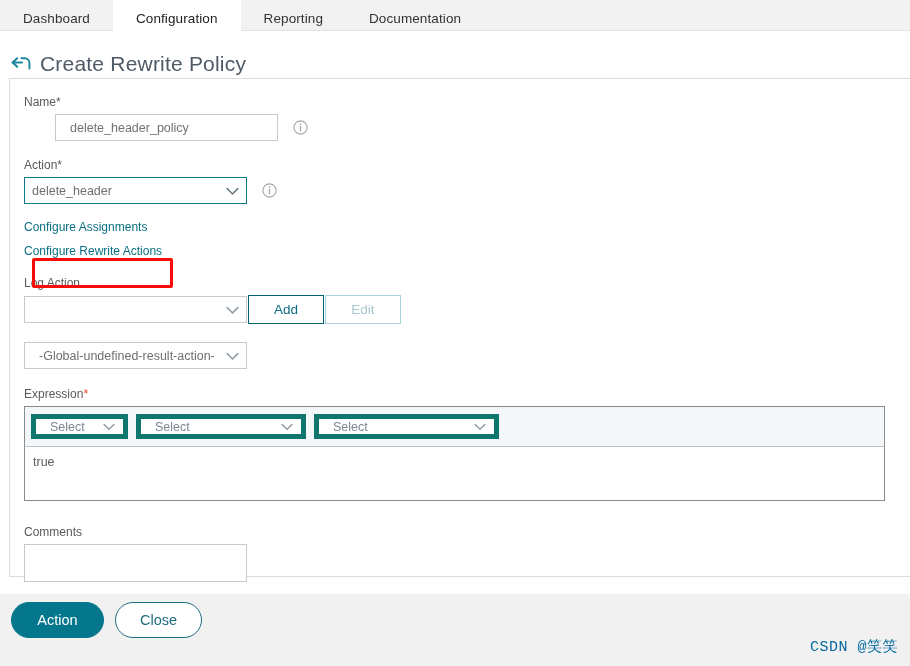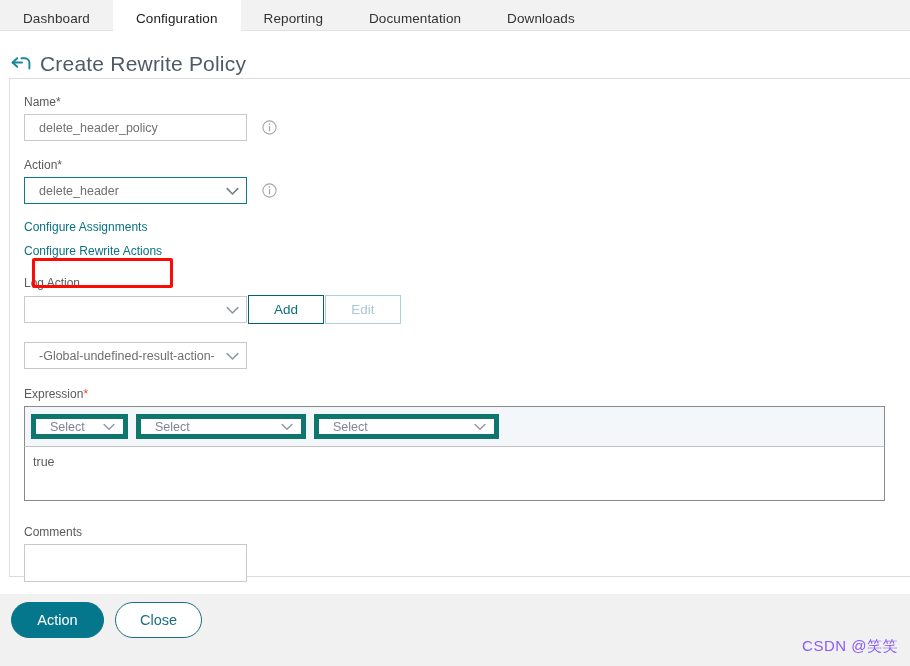--- a/index.html
+++ b/index.html
@@ -78,20 +78,21 @@
 
   .txtinput {
     width: 223px; height: 27px;
     border: 1px solid #c9c9c9;
     background: #ffffff;
     font-size: 12.5px;
     color: #727272;
     padding: 0 8px 0 14px;
     outline: none;
     font-family: "Liberation Sans", sans-serif;
+    margin-left: 31px;
   }
   .txtinput::placeholder { color: #a8a8a8; }
 
   .info-icon {
     width: 16px; height: 16px;
     margin-left: 14px;
     display: inline-flex; align-items: center; justify-content: center;
     cursor: pointer;
   }
 
@@ -233,43 +234,41 @@
     border-radius: 2px;
     pointer-events: none;
     z-index: 30;
   }
 
   
   .watermark {
     position: absolute;
     right: 12px; bottom: 10px;
     font-size: 15px;
-    color: #8b5cf6;
+    color: #0369a1;
     letter-spacing: .5px;
     user-select: none;
+    font-family: Liberation Mono, monospace;
   }
 </style>
 </head>
 <body>
 
 <div class="topnav">
   <div class="nav-tab">
     <span>Dashboard</span>
   </div>
   <div class="nav-tab active">
     <span>Configuration</span>
   </div>
   <div class="nav-tab">
     <span>Reporting</span>
   </div>
   <div class="nav-tab">
     <span>Documentation</span>
-  </div>
-  <div class="nav-tab">
-    <span>Downloads</span>
   </div>
 </div>
 
 <div class="page-head">
   <div class="back-arrow">
     <svg width="24" height="18" viewBox="0 0 24 18">
       <path d="M12.5 3.2 H15.8 a4.6 4.6 0 0 1 4.6 4.6 V13.6" stroke="#18859b" stroke-width="1.9" fill="none" stroke-linecap="round"></path>
       <path d="M8.2 7.5 L3.6 3.2 M3.6 3.2 L8.2 -1.1" stroke="#18859b" stroke-width="1.9" fill="none" stroke-linecap="round" transform="translate(0,4.3)"></path>
       <path d="M3.6 7.5 H13.0" stroke="#18859b" stroke-width="1.9" fill="none" stroke-linecap="round"></path>
     </svg>
@@ -292,21 +291,21 @@
           <rect x="6.85" y="6.1" width="1.3" height="5.2" fill="#a6a6a6"></rect>
         </svg>
       </span>
     </div>
 
     <div class="field-label">
       <span>Action</span><span class="req-gray">*</span>
     </div>
     <div class="row" style="margin-bottom:13px;">
       <div class="sel-wrap">
-        <div class="sel teal-border" style="width:223px;">
+        <div class="sel teal-border" style="width:223px;padding-left:7px;">
           <span>delete_header</span>
         </div>
         <span class="chev">
           <svg width="13" height="9" viewBox="0 0 13 9">
             <path d="M1.2 1.6 L6.5 7 L11.8 1.6" stroke="#6b7b86" stroke-width="1.5" fill="none" stroke-linecap="round"></path>
           </svg>
         </span>
       </div>
       <span class="info-icon">
         <svg width="15" height="15" viewBox="0 0 15 15">

